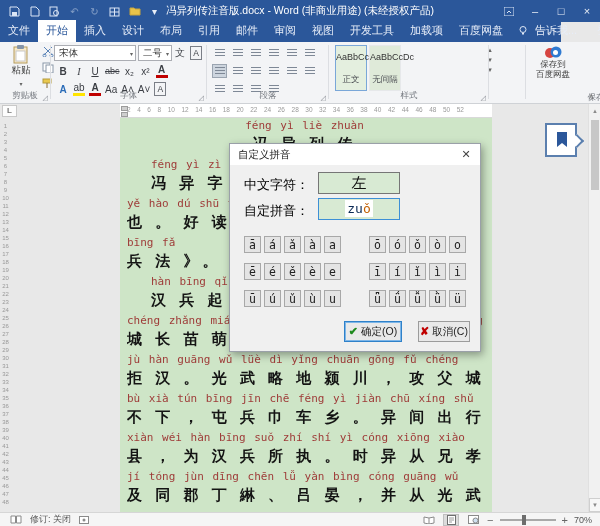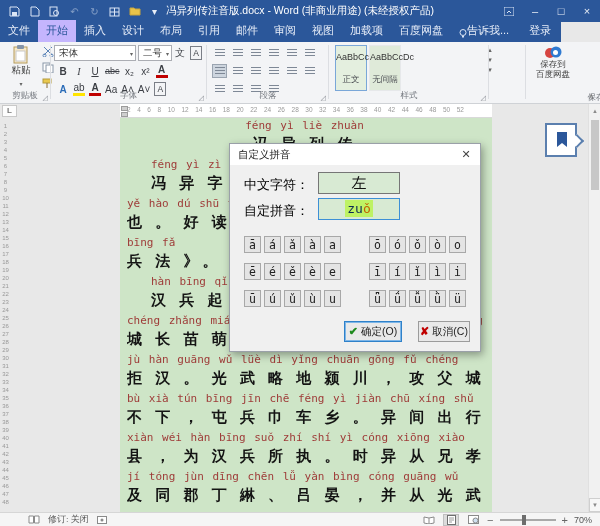--- a/index.html
+++ b/index.html
@@ -13,23 +13,23 @@
   .qat { display:flex; align-items:center; gap:7px; padding-left:8px; }
   .qat .qi { width:13px; height:13px; display:flex; align-items:center; justify-content:center; font-size:10px; color:#e8eef8; }
   .qat .dim { opacity:.45; }
   .win-title { position:absolute; left:0; right:0; text-align:center; font-size:10.5px; color:#fff; pointer-events:none; }
   .winbtns { position:absolute; right:0; top:0; height:22px; display:flex; }
   .winbtns .wb { width:26px; height:22px; display:flex; align-items:center; justify-content:center; font-size:11px; color:#e9eef7; }
 
   
   .tabsbar { position:absolute; left:0; top:22px; width:561px; height:20px; background:#2b579a; display:flex; align-items:flex-end; font-size:11px; color:#e7edf8; }
   .tabsbar .tab { padding:3px 8px 4px; white-space:nowrap; }
-  .tabsbar .tab.active { background:#c4b5fd; color:#2b579a; }
+  .tabsbar .tab.active { background:#ffffff; color:#2b579a; }
   .tabs-right { margin-left:auto; display:flex; align-items:center; gap:4px; padding-right:6px; }
-  .tabs-right .tab { display:flex; align-items:flex-end; gap:0;margin-top:47px; }
+  .tabs-right .tab { display:flex; align-items:center; gap:8px;margin-top:47px; }
 
   
   .ribbon { position:absolute; left:0; top:42px; width:600px; height:62px; background:#f3f4f6; border-bottom:1px solid #cfd2d6; }
   .rgroup { position:absolute; top:0; height:61px; }
   .gdiv { position:absolute; top:3px; height:54px; width:1px; background:#dcdee2; }
   .glabel { position:absolute; bottom:1px; width:100%; text-align:center; font-size:8.5px; color:#73777e; }
   .launcher { position:absolute; bottom:2px; right:2px; font-size:7px; color:#8a8e95; line-height:7px; }
   .paste { position:absolute; left:4px; top:3px; width:34px; height:48px; text-align:center; font-size:9.5px; color:#444; }
   .smallcol { position:absolute; left:42px; top:4px; display:flex; flex-direction:column; gap:4px; }
   .sicon { width:14px; height:12px; }
@@ -80,37 +80,37 @@
   .callout svg { position:absolute; left:9px; top:7px; }
 
   
   .scrollbar { position:absolute; right:0; top:104px; width:12px; height:408px; background:#f1f1f1; border-left:1px solid #e0e0e0; }
   .sb-btn { width:12px; height:14px; display:flex; align-items:center; justify-content:center; font-size:6px; color:#8a8a8a; }
   .sb-btn.bottom { position:absolute; bottom:0; border:1px solid #cfcfcf; background:#f7f7f7; }
   .sb-thumb { position:absolute; top:16px; left:2px; width:8px; height:70px; background:#c7c7c7; }
 
   
   .statusbar { position:absolute; left:0; top:512px; width:600px; height:14px; background:#f5f5f5; border-top:1px solid #d6d6d6; display:flex; align-items:center; font-size:9px; color:#555; }
-  .statusbar .lft { display:flex; align-items:center; gap:8px; padding-left:28px;font-family:Liberation Serif, serif; }
+  .statusbar .lft { display:flex; align-items:center; gap:8px; padding-left:10px; }
   .statusbar .rgt { margin-left:auto; display:flex; align-items:center; gap:6px; padding-right:8px; }
   .viewbtn { width:16px; height:12px; display:flex; align-items:center; justify-content:center; }
   .viewbtn.pressed { background:#dcdcdc; border:1px solid #bfbfbf; }
   .zoomtrack { position:relative; width:56px; height:2px; background:#a9a9a9; }
   .zoomthumb { position:absolute; left:22px; top:-4px; width:4px; height:10px; background:#6d6d6d; }
 
   
   .dialog { position:absolute; left:229px; top:143px; width:252px; height:209px; background:#f0f0f0; border:1px solid #9aa0a8; box-shadow:2px 3px 8px rgba(0,0,0,.35); }
   .dlg-title { height:21px; background:#fff; display:flex; align-items:center; font-size:10.5px; color:#1a1a1a; padding-left:8px; }
   .dlg-close { margin-left:auto; width:28px; text-align:center; font-size:11px; color:#444; }
   .dlg-body { position:relative; height:187px; }
   .dlg-lbl { position:absolute; font-size:13px; color:#000; }
   .dlg-box { position:absolute; left:88px; width:82px; height:22px; background:#d8ead3; text-align:center; }
   .box-char { top:7px; border:1px solid #767676; font-family:"DejaVu Serif",serif; font-size:15px; line-height:20px; color:#111; }
   .box-pin { top:33px; border:1px solid #3d8fd6; font-family:"DejaVu Sans Mono",monospace; font-size:13px; line-height:20px; }
-  .selhl { background:#bef264; padding:1px 2px; color:#0b2a55; }
+  .selhl { background:#ffffff; padding:1px 2px; color:#0b2a55; }
   .selhl .tone { color:#c25f00; }
   .tonegrid { position:absolute; top:71px; width:98px; display:flex; flex-wrap:wrap; gap:10px 3px; }
   .tonegrid.lg { left:14px; } .tonegrid.rg { left:139px; }
   .tbtn { width:17px; height:17px; background:#e4e4e4; border:1px solid #a8a8a8; font-family:"DejaVu Sans Mono",monospace; font-size:11.5px; color:#222; display:flex; align-items:center; justify-content:center; }
   .dlg-actions { position:absolute; top:156px; left:0; width:100%; height:22px; }
   .abtn { position:absolute; height:21px; background:#e9e9e9; border:1px solid #9c9c9c; font-size:10.5px; color:#222; display:flex; align-items:center; justify-content:center; gap:3px; }
   .abtn.ok { left:114px; width:58px; border:1px solid #2f81c9; box-shadow:0 0 0 1px #7db6e8 inset; }
   .abtn.cancel { left:188px; width:52px; }
   .mark-ok { color:#1e8a1e; font-weight:bold; font-size:11px; }
   .mark-cancel { color:#c00000; font-weight:bold; font-size:11px; }
@@ -175,20 +175,21 @@
 
     <span class="tab">文件</span>
         <span class="tab active">开始</span>
         <span class="tab">插入</span>
         <span class="tab">设计</span>
         <span class="tab">布局</span>
         <span class="tab">引用</span>
         <span class="tab">邮件</span>
         <span class="tab">审阅</span>
         <span class="tab">视图</span>
+        <span class="tab">开发工具</span>
         <span class="tab">加载项</span>
         <span class="tab">百度网盘</span>
       </div>
     <div class="tabs-right">
       <span class="tab">
         <svg width="8" height="9">
             <circle cx="4" cy="3.5" r="3" fill="none" stroke="#dce6f5"></circle>
             <path d="M3 7h2v1.5H3z" fill="#dce6f5"></path>
           </svg>
         <span>告诉我...</span>

